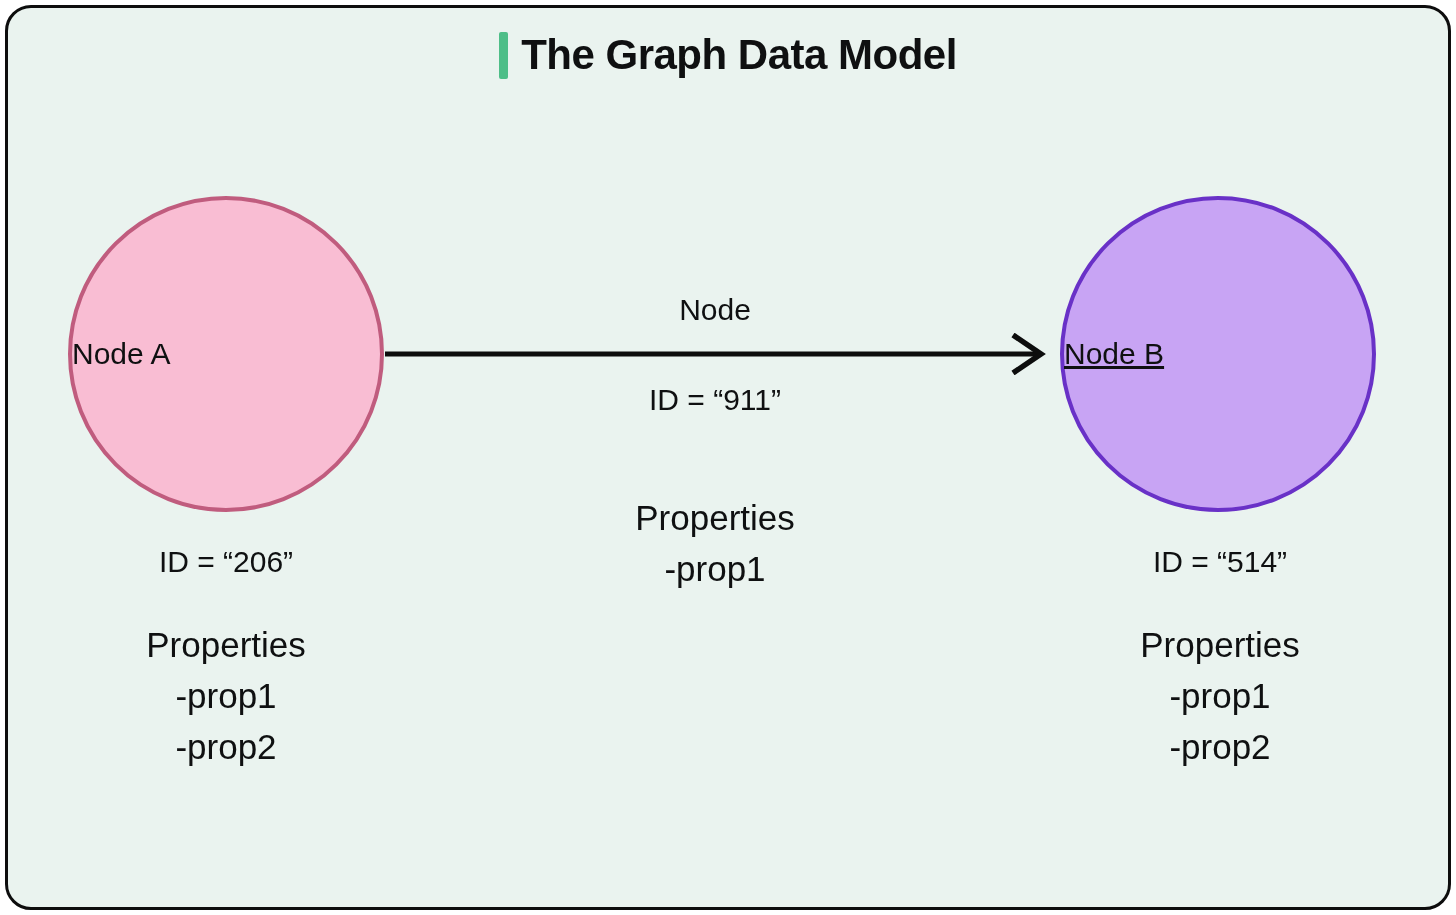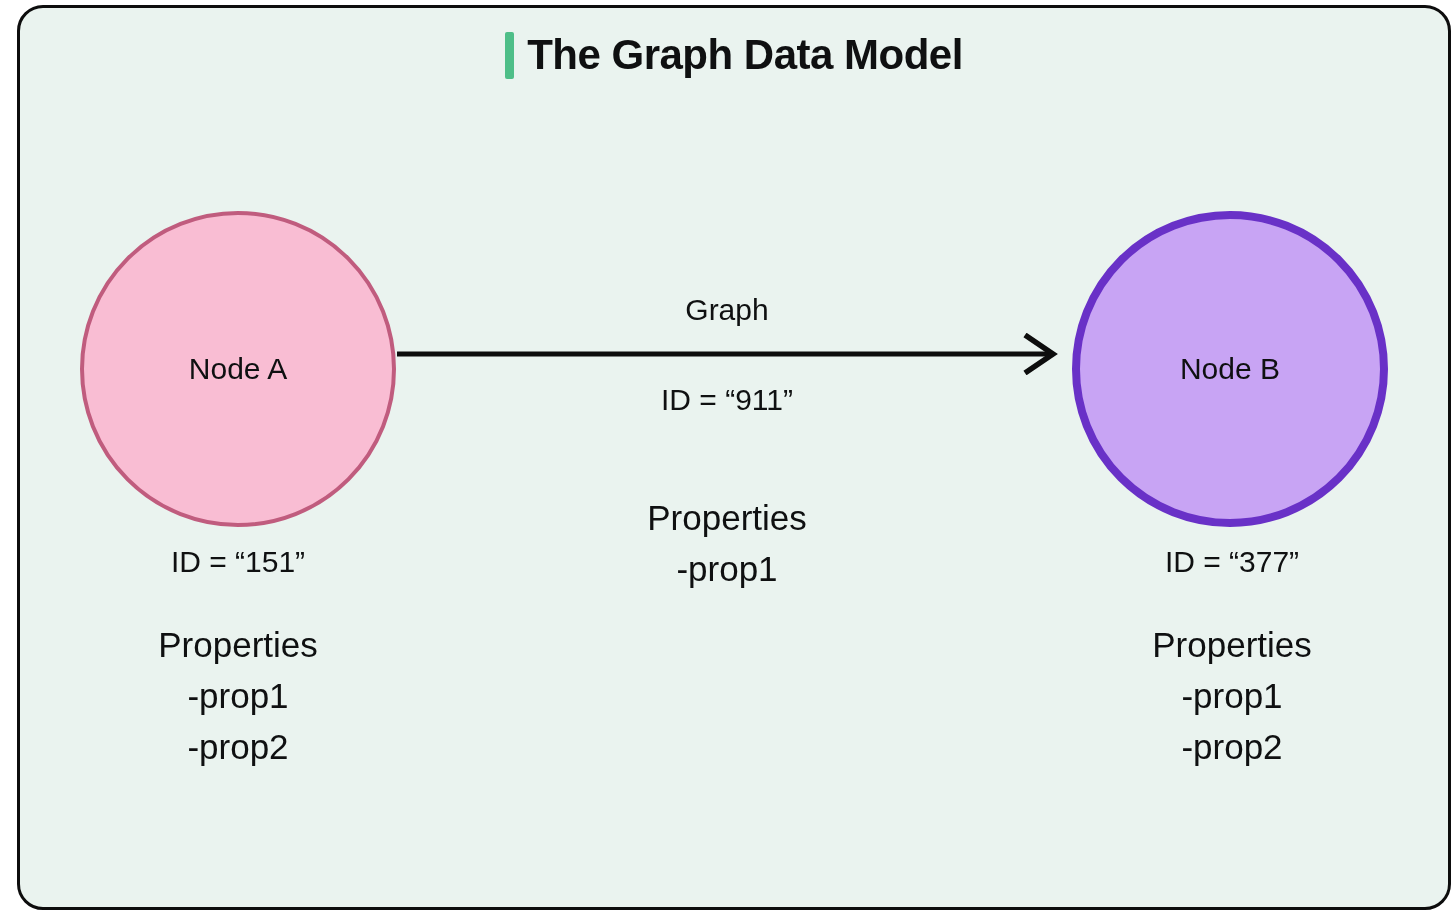--- a/index.html
+++ b/index.html
@@ -39,39 +39,40 @@
   }
   .page-title {
     font-size: 42px;
     font-weight: 700;
     letter-spacing: -0.5px;
     line-height: 1.1;
     white-space: nowrap;
   }
   .node-circle {
     position: absolute;
-    top: 203px;
+    top: 188px;
     width: 316px;
     height: 316px;
     border-radius: 50%;
     box-sizing: border-box;
     display: flex;
     align-items: center;
-    justify-content: center;
+    justify-content: flex-start;
     font-size: 30px;
   }
   .node-a-circle {
     left: 60px;
     background: #f9bdd3;
     border: 4px solid #c05c7e;
   }
   .node-b-circle {
     left: 1052px;
     background: #c8a4f4;
-    border: 8px solid #8b5cf6;
+    border: 4px solid #8b5cf6;
+    text-decoration: underline;
   }
   .diagram-text {
     position: absolute;
     text-align: center;
     font-size: 30px;
     line-height: 36px;
     white-space: nowrap;
   }
   .props-block {
     position: absolute;
@@ -95,53 +96,53 @@
     left: 377px;
     top: 325px;
     width: 662px;
     height: 42px;
   }
 </style>
 </head>
 <body>
 
 <div class="stage">
-  <div class="canvas" style="background: rgb(234, 243, 239); border-color: rgb(13, 13, 13); margin-left: 12px;">
+  <div class="canvas" style="background: rgb(234, 243, 239); border-color: rgb(13, 13, 13);">
 
     <div class="title-wrap">
       <div class="accent-bar" style="background: rgb(78, 190, 136);"></div>
       <div class="page-title">The Graph Data Model</div>
     </div>
 
     <div class="node-circle node-a-circle" style="background: rgb(249, 189, 211); border-color: rgb(192, 92, 126);">
       <span>Node A</span>
     </div>
-    <div class="diagram-text col-a node-id-text">ID = “151”</div>
+    <div class="diagram-text col-a node-id-text">ID = “206”</div>
     <div class="props-block col-a node-props">
       <div>Properties</div>
       <div>-prop1</div>
       <div>-prop2</div>
     </div>
 
     <svg class="edge-arrow-svg" viewBox="0 0 662 42" xmlns="http://www.w3.org/2000/svg">
       <line x1="0" y1="21" x2="653" y2="21" stroke="#0d0d0d" stroke-width="5"></line>
       <polyline points="628,2 656,21 628,40" fill="none" stroke="#0d0d0d" stroke-width="5.5"></polyline>
     </svg>
 
-    <div class="diagram-text col-edge edge-label">Graph</div>
+    <div class="diagram-text col-edge edge-label">Node</div>
     <div class="diagram-text col-edge edge-id-text">ID = “911”</div>
     <div class="props-block col-edge edge-props">
       <div>Properties</div>
       <div>-prop1</div>
     </div>
 
     <div class="node-circle node-b-circle" style="background: rgb(200, 164, 244); border-color: rgb(105, 49, 199);">
       <span>Node B</span>
     </div>
-    <div class="diagram-text col-b node-id-text">ID = “377”</div>
+    <div class="diagram-text col-b node-id-text">ID = “514”</div>
     <div class="props-block col-b node-props">
       <div>Properties</div>
       <div>-prop1</div>
       <div>-prop2</div>
     </div>
 
   </div>
 </div>
 
 </body></html>

